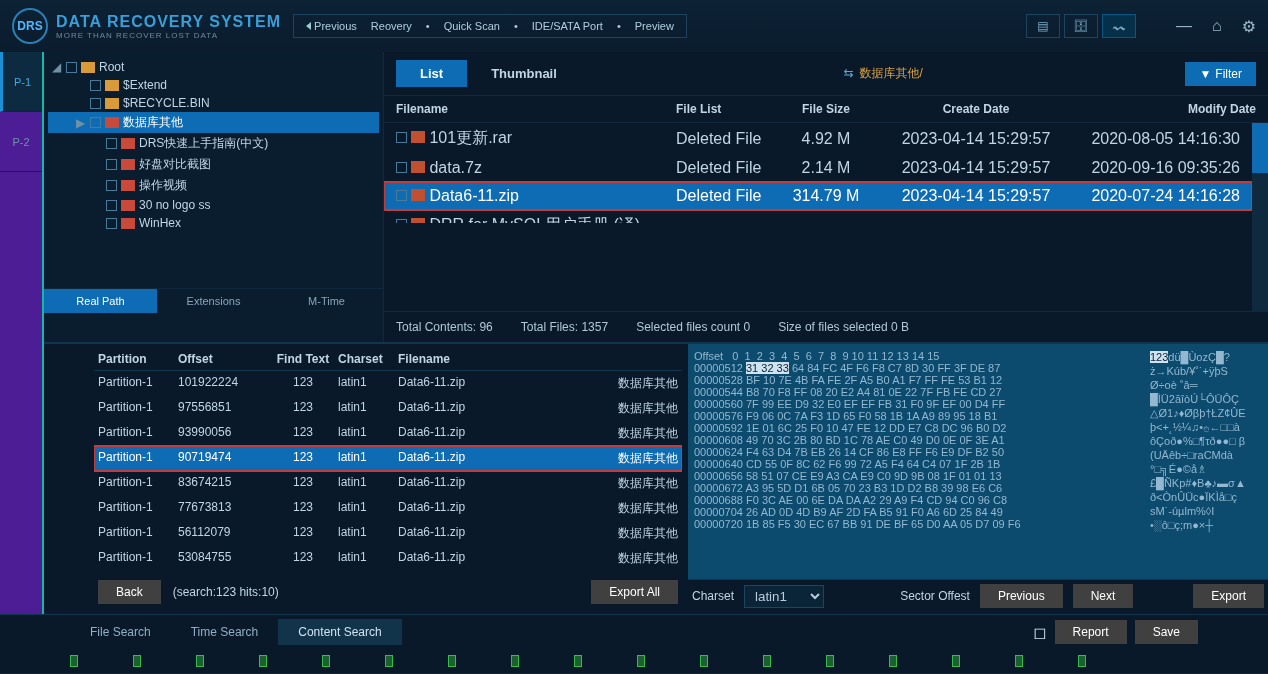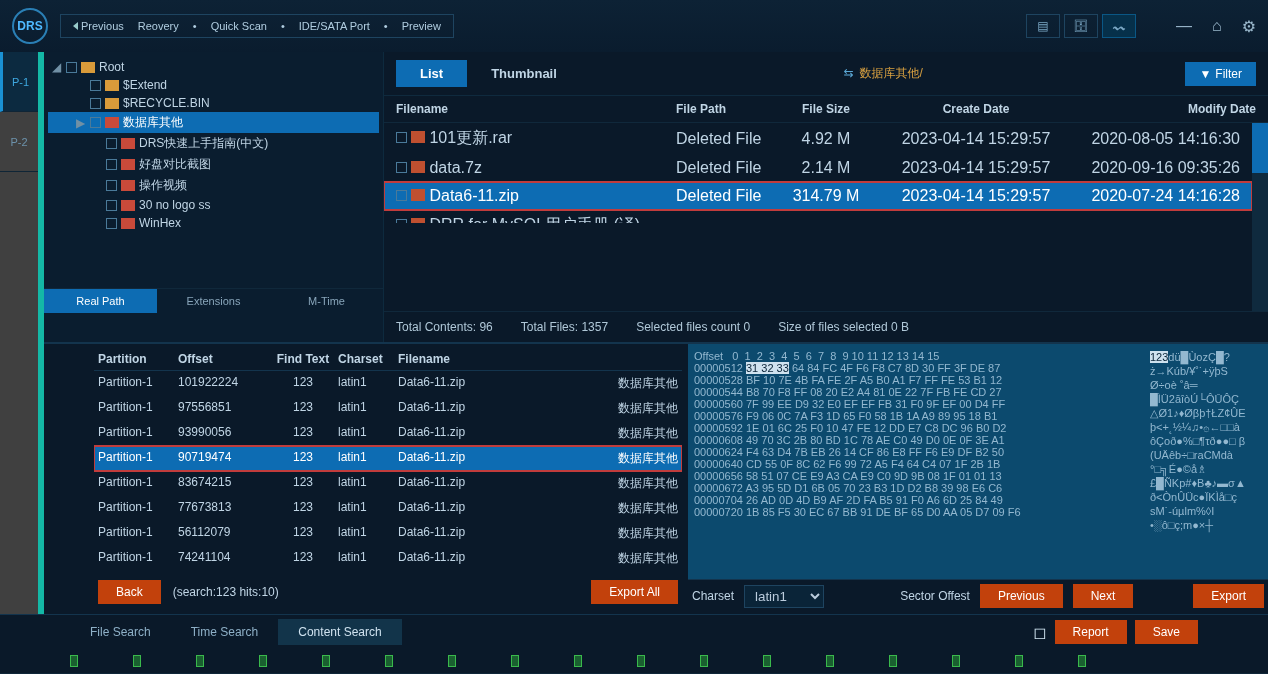--- a/index.html
+++ b/index.html
@@ -11,21 +11,21 @@
 .logo-text2{color:#6b8a9f;font-size:8px;letter-spacing:1px}
 .nav-bar{margin-left:12px;display:flex;gap:2px;border:1px solid #1e4460;padding:3px 6px}
 .nav-item{color:#b0cde0;padding:2px 6px;font-size:11px;display:flex;align-items:center;gap:3px}
 .spacer{flex:1}
 .hdr-icons{display:flex;gap:4px;align-items:center}
 .hdr-btn{width:34px;height:24px;border:1px solid #1e4460;display:flex;align-items:center;justify-content:center;color:#7ba8c5;cursor:pointer}
 .hdr-btn.active{background:#06304a;border-color:#0a5785}
 .win-btns{display:flex;gap:20px;margin-left:40px;color:#9ab8cc}
 .win-btn{cursor:pointer;font-size:16px}
 .main{display:flex;height:562px}
-.side-tabs{width:44px;background:#404040;border-right:6px solid #14b8a6}
+.side-tabs{width:44px;background:#4c1d95;border-right:2px solid #14b8a6}
 .side-tab{height:60px;display:flex;align-items:center;justify-content:center;color:#6c92ab;font-size:11px;border-bottom:1px solid #0f2536;cursor:pointer}
 .side-tab.active{background:#0c2a40;color:#3fa8e0;border-left:3px solid #1a91d4}
 .left-panel{width:340px;background:#0a1d2f;border-right:1px solid #0d2a3e;display:flex;flex-direction:column}
 .tree{flex:1;padding:6px 4px;overflow:auto;max-height:236px}
 .tree-item{display:flex;align-items:center;gap:4px;padding:2px 4px;font-size:12px;cursor:pointer}
 .tree-item.sel{background:#0d6cb3;color:#fff}
 .tree-toggle{width:10px;color:#7090a5}
 .chk{width:11px;height:11px;border:1px solid #4a7a9a;display:inline-block}
 .fld{width:14px;height:11px;background:#d99b3a;display:inline-block}
 .fld.r{background:#c94a3a}
@@ -47,21 +47,21 @@
 .fi{width:14px;height:12px;margin-right:4px;display:inline-block}
 .stats{padding:8px 12px;border-top:1px solid #10283b;color:#b0c8d8;font-size:12px;display:flex;gap:28px}
 .bottom{height:270px;display:flex;border-top:2px solid #13344d}
 .search-panel{width:600px;display:flex;flex-direction:column;padding:4px 6px}
 .sp-hdr{display:flex;font-weight:bold;font-size:12px;padding:4px;border-bottom:1px solid #13344d}
 .sc-p{width:80px}.sc-o{width:90px}.sc-f{width:70px;text-align:center}.sc-c{width:60px}.sc-fn{width:140px}.sc-pt{flex:1;text-align:right}
 .sr{display:flex;padding:4px;font-size:12px}
 .sr.sel{background:#0d6cb3;color:#fff;outline:2px solid #c13c3c;outline-offset:-1px}
 .sp-rows{flex:1;overflow:hidden}
 .sp-foot{display:flex;align-items:center;gap:12px;padding:4px}
-.btn{background:#c2410c;color:#fff;padding:5px 18px;font-size:12px;cursor:pointer;border:none}
+.btn{background:#404040;color:#fff;padding:5px 18px;font-size:12px;cursor:pointer;border:none}
 .hex-panel{flex:1;background:#0c4a6e;padding:6px;font-family:Consolas,monospace;font-size:11px;color:#93b8d0;overflow:hidden;position:relative}
 .hex-row{display:flex;white-space:pre}
 .hex-asc{position:absolute;right:8px;top:6px;width:110px;font-size:11px;line-height:14px}
 .hex-foot{display:flex;align-items:center;gap:10px;padding:4px;border-top:1px solid #13344d}
 .sel-hex{background:#cfe2ef;color:#0a2438}
 .footer-tabs{display:flex;padding:4px 70px;border-top:1px solid #13344d;align-items:center}
 .ftab{padding:6px 20px;font-size:12px;color:#8eb0c7;cursor:pointer}
 .ftab.active{background:#12344a;color:#cfe2ef}
 .indicator-bar{height:24px;display:flex;align-items:center;padding:0 70px;gap:55px}
 .ind{width:8px;height:12px;border:1px solid #3ab94c;background:#1a6030}
@@ -71,20 +71,24 @@
 .arrow.l{border-right:5px solid #9cc}
 .scrollbar{width:16px;background:#0f2a3e;position:relative}
 .thumb{position:absolute;width:100%;background:#0d6cb3;height:50px}
 </style>
 </head>
 <body>
 
 <div class="header">
  <div class="logo">
   <div class="logo-badge">DRS</div>
+  <div>
+   <div class="logo-text1">DATA RECOVERY SYSTEM</div>
+   <div class="logo-text2">MORE THAN RECOVER LOST DATA</div>
+  </div>
  </div>
  <div class="nav-bar">
   <span class="nav-item">
         <span class="arrow l"></span>
         <span>Previous</span>
       </span>
   <span class="nav-item">Reovery</span>
       <span class="nav-item">•</span>
   <span class="nav-item">Quick Scan</span>
       <span class="nav-item">•</span>
@@ -184,21 +188,21 @@
      <div class="view-tab active">List</div>
      <div class="view-tab">Thumbnail</div>
      <div class="bc"><span class="bc-ico">⇆</span><span>数据库其他/</span></div>
      <div class="filter-btn">
               <span>▼</span>
               <span>Filter</span>
             </div>
     </div>
     <div class="cols">
      <div class="c-name">Filename</div>
-     <div class="c-type">File Path</div>
+     <div class="c-type">File List</div>
      <div class="c-size">File Size</div>
      <div class="c-cd">Create Date</div>
      <div class="c-md">Modify Date</div>
     </div>
     <div style="display:flex;flex:1">
      <div class="file-rows" id="file-rows" style="flex:1">
               <div class="fr">
                 <div class="c-name"><span class="chk"></span> <span class="fi" style="background:#c05030"></span>101更新.rar</div>
                 <div class="c-type">Deleted File</div>
                 <div class="c-size">4.92 M</div>
@@ -303,21 +307,21 @@
             <div class="sr">
               <div class="sc-p">Partition-1</div>
               <div class="sc-o">56112079</div>
               <div class="sc-f">123</div>
               <div class="sc-c">latin1</div>
               <div class="sc-fn">Data6-11.zip</div>
               <div class="sc-pt">数据库其他</div>
             </div>
             <div class="sr">
               <div class="sc-p">Partition-1</div>
-              <div class="sc-o">74241104</div>
+              <div class="sc-o">53084755</div>
               <div class="sc-f">123</div>
               <div class="sc-c">latin1</div>
               <div class="sc-fn">Data6-11.zip</div>
               <div class="sc-pt">数据库其他</div>
             </div>
           </div>
     <div class="sp-foot">
      <button class="btn">Back</button>
      <span>(search:123 hits:10)</span>
      <div style="flex:1"></div>
@@ -333,20 +337,21 @@
               <div class="hex-row">00000528 BF 10 7E 4B FA FE 2F A5 B0 A1 F7 FF FE 53 B1 12</div>
               <div class="hex-row">00000544 B8 70 F8 FF 08 20 E2 A4 81 0E 22 7F FB FE CD 27</div>
               <div class="hex-row">00000560 7F 99 EE D9 32 E0 EF EF FB 31 F0 9F EF 00 D4 FF</div>
               <div class="hex-row">00000576 F9 06 0C 7A F3 1D 65 F0 58 1B 1A A9 89 95 18 B1</div>
               <div class="hex-row">00000592 1E 01 6C 25 F0 10 47 FE 12 DD E7 C8 DC 96 B0 D2</div>
               <div class="hex-row">00000608 49 70 3C 2B 80 BD 1C 78 AE C0 49 D0 0E 0F 3E A1</div>
               <div class="hex-row">00000624 F4 63 D4 7B EB 26 14 CF 86 E8 FF F6 E9 DF B2 50</div>
               <div class="hex-row">00000640 CD 55 0F 8C 62 F6 99 72 A5 F4 64 C4 07 1F 2B 1B</div>
               <div class="hex-row">00000656 58 51 07 CE E9 A3 CA E9 C0 9D 9B 08 1F 01 01 13</div>
               <div class="hex-row">00000672 A3 95 5D D1 6B 05 70 23 B3 1D D2 B8 39 98 E6 C6</div>
+              <div class="hex-row">00000688 F0 3C AE 00 6E DA DA A2 29 A9 F4 CD 94 C0 96 C8</div>
               <div class="hex-row">00000704 26 AD 0D 4D B9 AF 2D FA B5 91 F0 A6 6D 25 84 49</div>
               <div class="hex-row">00000720 1B 85 F5 30 EC 67 BB 91 DE BF 65 D0 AA 05 D7 09 F6</div>
             </div>
      <div class="hex-asc" id="hex-asc">
               <div><span class="sel-hex">123</span>dü█ÙozÇ█?</div>
               <div>ż→Kúb/¥˚˙+ÿþS</div>
               <div>Ø÷oè ˚â═</div>
               <div>█ÌÜ2āîòÚ└ÔŪÔÇ</div>
               <div></div>
               <div>△Ø1♪♦Øβþ†ŁZ¢ÛE</div>

